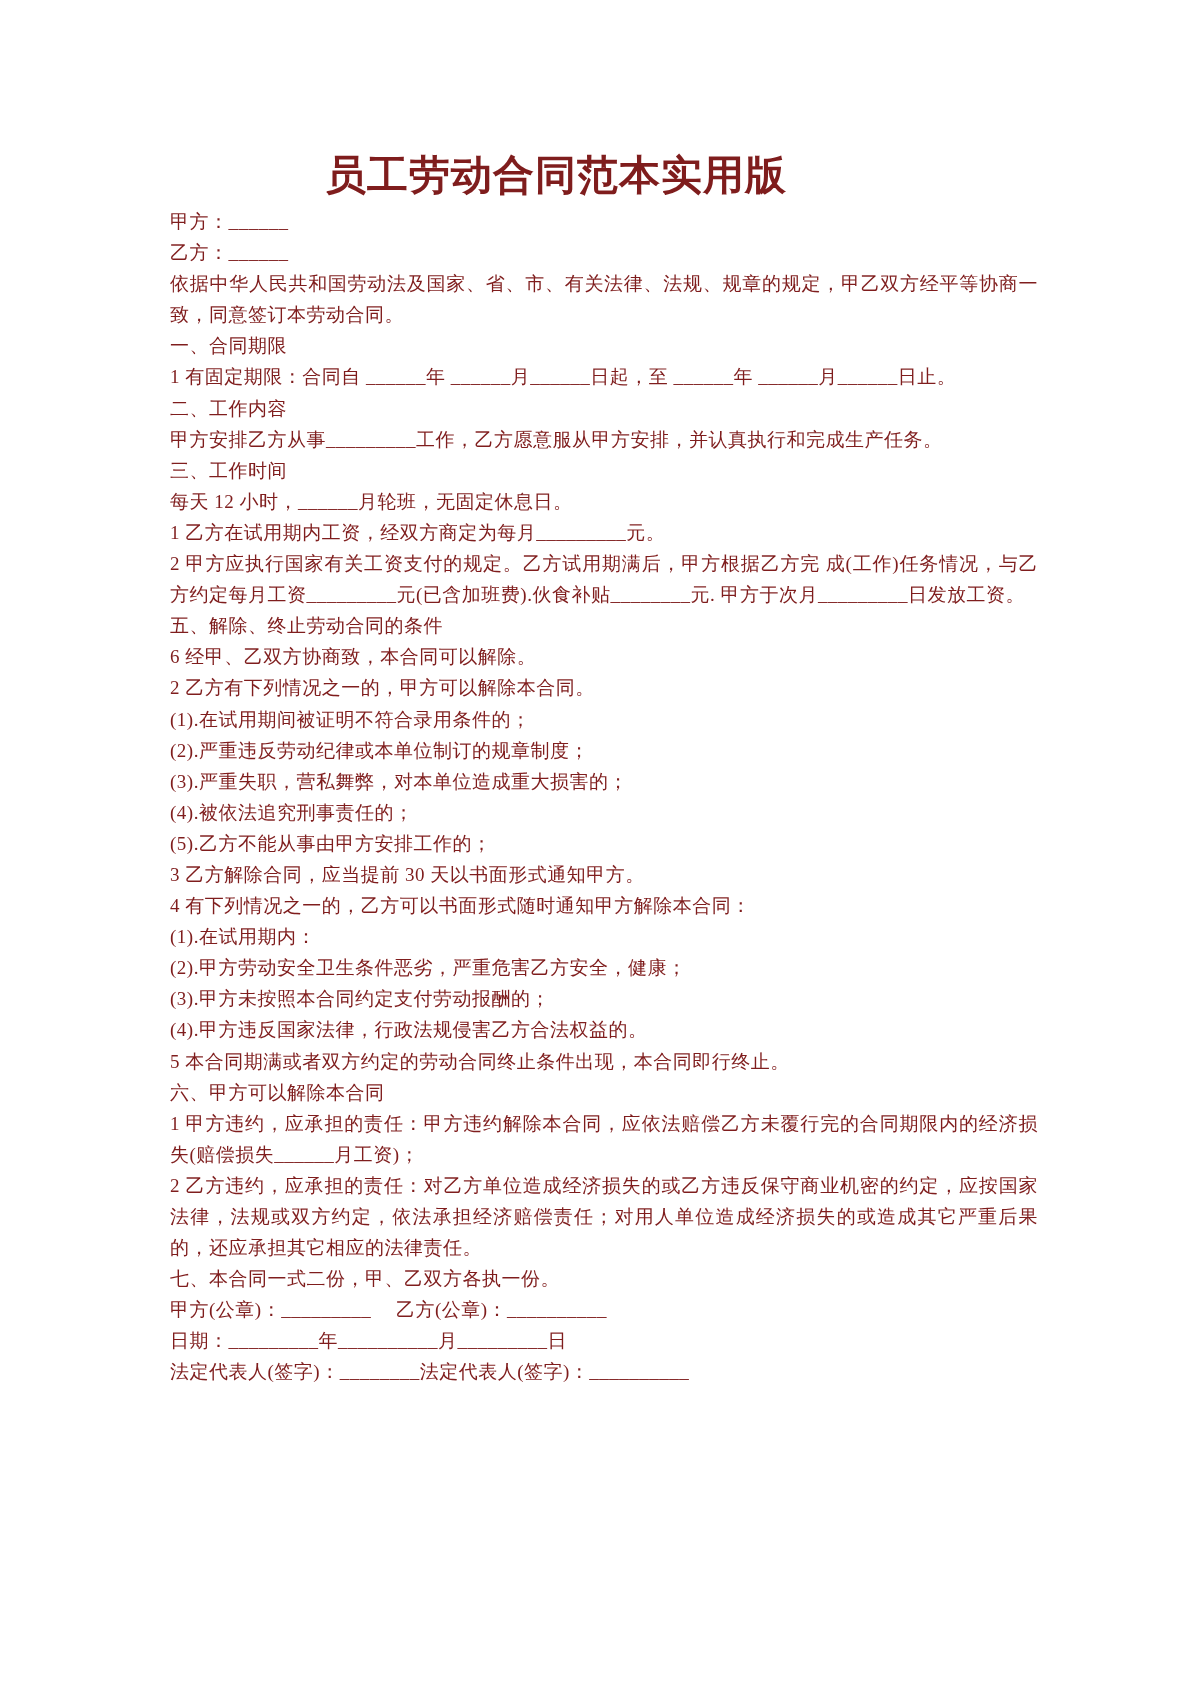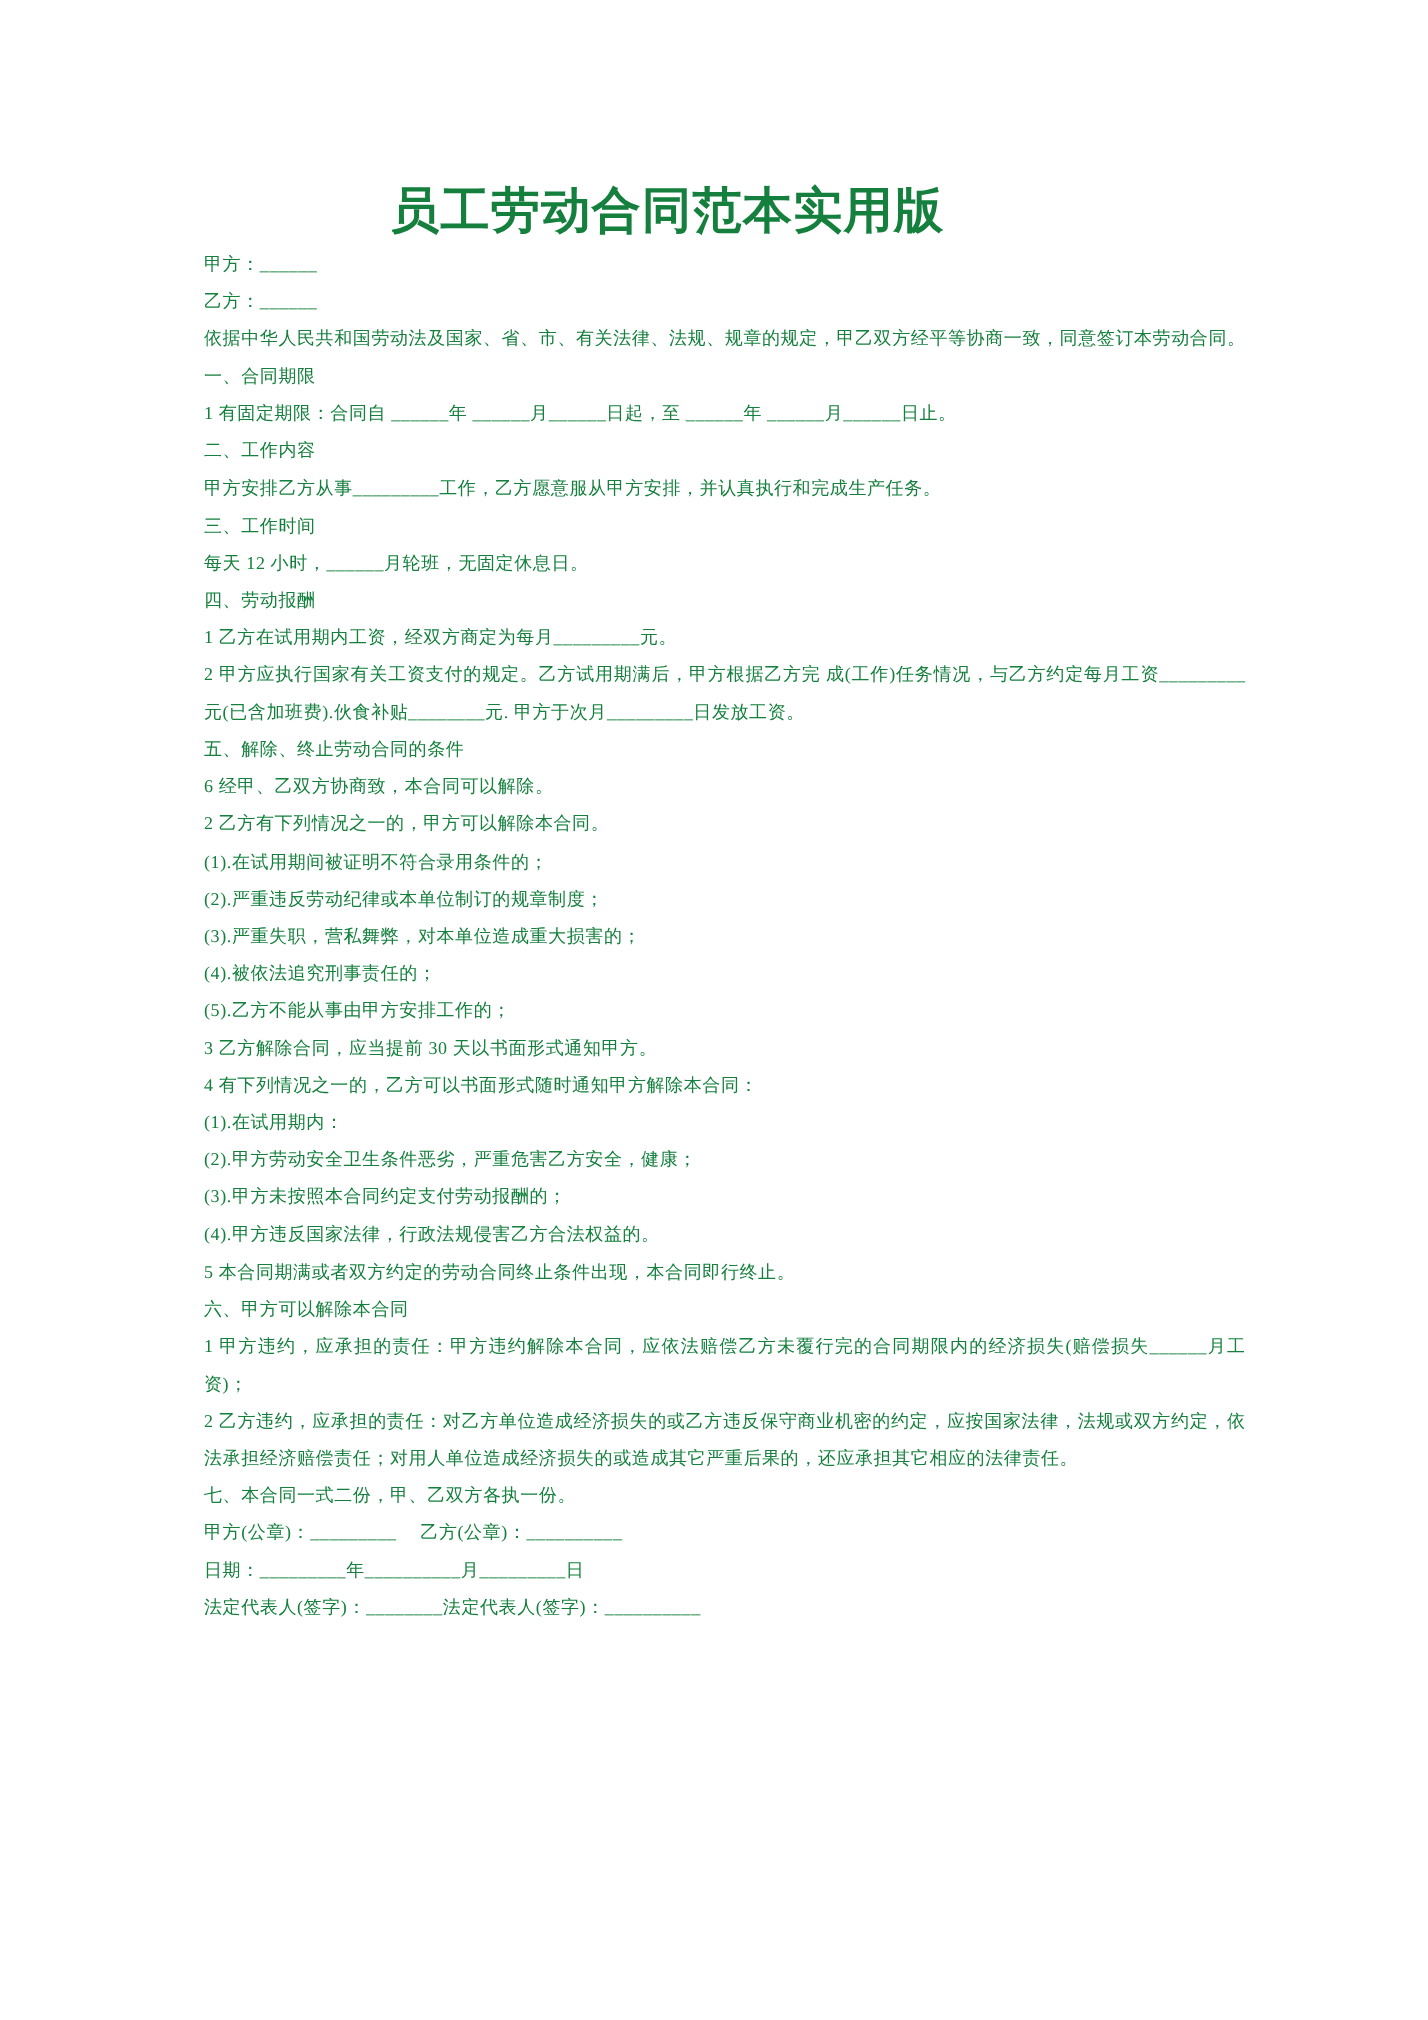--- a/index.html
+++ b/index.html
@@ -8,21 +8,21 @@
     padding: 0;
     background: #ffffff;
   }
   .page {
     position: relative;
     width: 1190px;
     height: 1683px;
     margin: 0 auto;
     background: #ffffff;
     font-family: "Liberation Serif", "DejaVu Serif", serif;
-    color: #15803d;
+    color: #7f1d1d;
     overflow: hidden;
     padding-left: 33px;
   }
   .doc-title {
     position: absolute;
     top: 146px;
     left: 170px;
     width: 772px;
     margin: 0;
     text-align: center;
@@ -34,21 +34,21 @@
   }
   .doc-body {
     position: absolute;
     top: 206px;
     left: 170px;
     width: 868px;
   }
   .doc-body p.line {
     margin: 0;
     padding: 0;
-    font-size: 15px;
+    font-size: 19px;
     line-height: 31.1px;
     text-align: justify;
     word-break: break-all;
     letter-spacing: 0.5px;
   }
 </style>
 </head>
 <body>
 
 <div class="page">
@@ -56,21 +56,20 @@
   <div class="doc-body" id="doc-body">
       <p class="line">甲方：______</p>
       <p class="line">乙方：______</p>
       <p class="line">依据中华人民共和国劳动法及国家、省、市、有关法律、法规、规章的规定，甲乙双方经平等协商一致，同意签订本劳动合同。</p>
       <p class="line">一、合同期限</p>
       <p class="line">1 有固定期限：合同自 ______年 ______月______日起，至 ______年 ______月______日止。</p>
       <p class="line">二、工作内容</p>
       <p class="line">甲方安排乙方从事_________工作，乙方愿意服从甲方安排，并认真执行和完成生产任务。</p>
       <p class="line">三、工作时间</p>
       <p class="line">每天 12 小时，______月轮班，无固定休息日。</p>
-      <p class="line">四、劳动报酬</p>
       <p class="line">1 乙方在试用期内工资，经双方商定为每月_________元。</p>
       <p class="line">2 甲方应执行国家有关工资支付的规定。乙方试用期满后，甲方根据乙方完 成(工作)任务情况，与乙方约定每月工资_________元(已含加班费).伙食补贴________元.  甲方于次月_________日发放工资。</p>
       <p class="line">五、解除、终止劳动合同的条件</p>
       <p class="line">6 经甲、乙双方协商致，本合同可以解除。</p>
       <p class="line">2 乙方有下列情况之一的，甲方可以解除本合同。</p>
       <p class="line">(1).在试用期间被证明不符合录用条件的；</p>
       <p class="line">(2).严重违反劳动纪律或本单位制订的规章制度；</p>
       <p class="line">(3).严重失职，营私舞弊，对本单位造成重大损害的；</p>
       <p class="line">(4).被依法追究刑事责任的；</p>
       <p class="line">(5).乙方不能从事由甲方安排工作的；</p>

